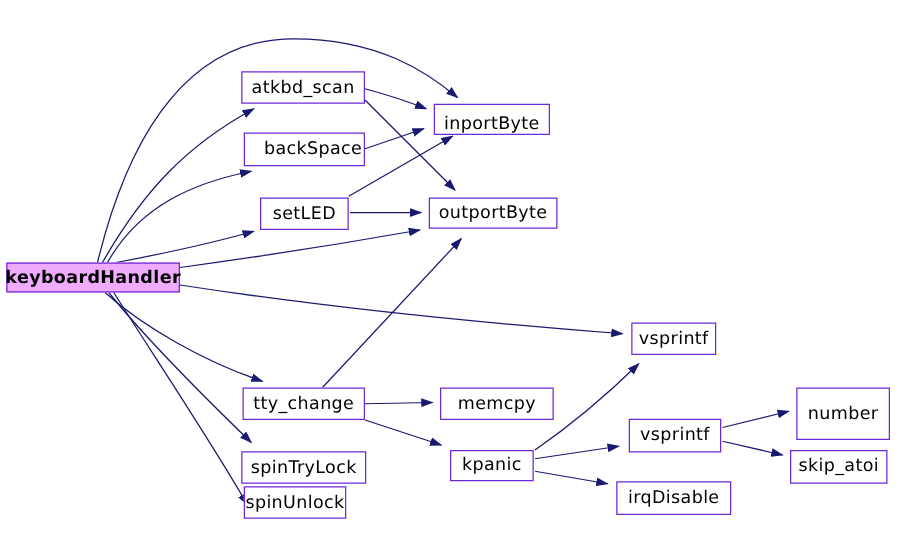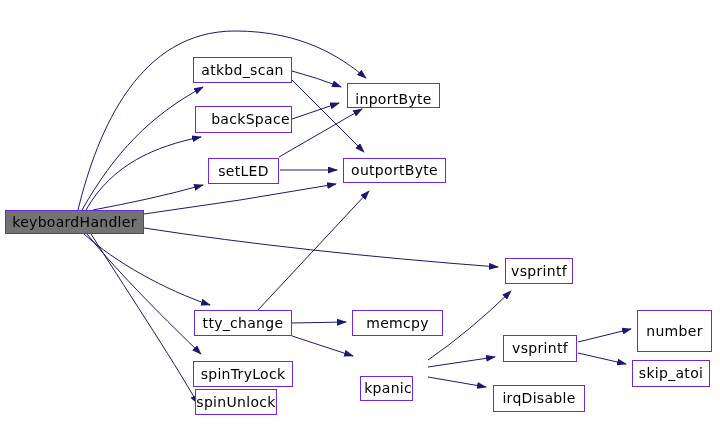--- a/index.html
+++ b/index.html
@@ -24,22 +24,23 @@
     display: flex;
     align-items: center;
     justify-content: center;
     font-size: 14px;
     letter-spacing: 0.3px;
     color: #000000;
     white-space: nowrap;
     cursor: pointer;
   }
   .node.root {
-    background: #737373;
+    background: #f0abfc;
     cursor: default;
+    font-weight: bold;
   }
   .node span { display: inline-block; line-height: 1; padding-bottom: 1px; }
 </style>
 </head>
 <body>
 
 <div id="stage">
   <svg id="edge-layer" viewBox="0 0 720 443" xmlns="http://www.w3.org/2000/svg">
     <defs>
       <marker id="arrowhead" viewBox="0 0 10 7" markerWidth="10" markerHeight="7" refX="9" refY="3.5" orient="auto" markerUnits="userSpaceOnUse">
@@ -98,21 +99,21 @@
       </div>
       <div class="node" style="left: 352px; top: 310px; width: 91px; height: 26px;">
         <span>memcpy</span>
       </div>
       <div class="node" style="left: 193px; top: 361px; width: 100px; height: 26px;">
         <span>spinTryLock</span>
       </div>
       <div class="node" style="left: 195px; top: 389px; width: 82px; height: 26px;">
         <span>spinUnlock</span>
       </div>
-      <div class="node" style="left: 360px; top: 376px; width: 53px; height: 25px; justify-content: flex-end;">
+      <div class="node" style="left: 360px; top: 360px; width: 67px; height: 25px;">
         <span>kpanic</span>
       </div>
       <div class="node" style="left: 503px; top: 335px; width: 74px; height: 27px;">
         <span>vsprintf</span>
       </div>
       <div class="node" style="left: 493px; top: 385px; width: 92px; height: 27px;">
         <span>irqDisable</span>
       </div>
       <div class="node" style="left: 637px; top: 310px; width: 75px; height: 42px;">
         <span>number</span>

